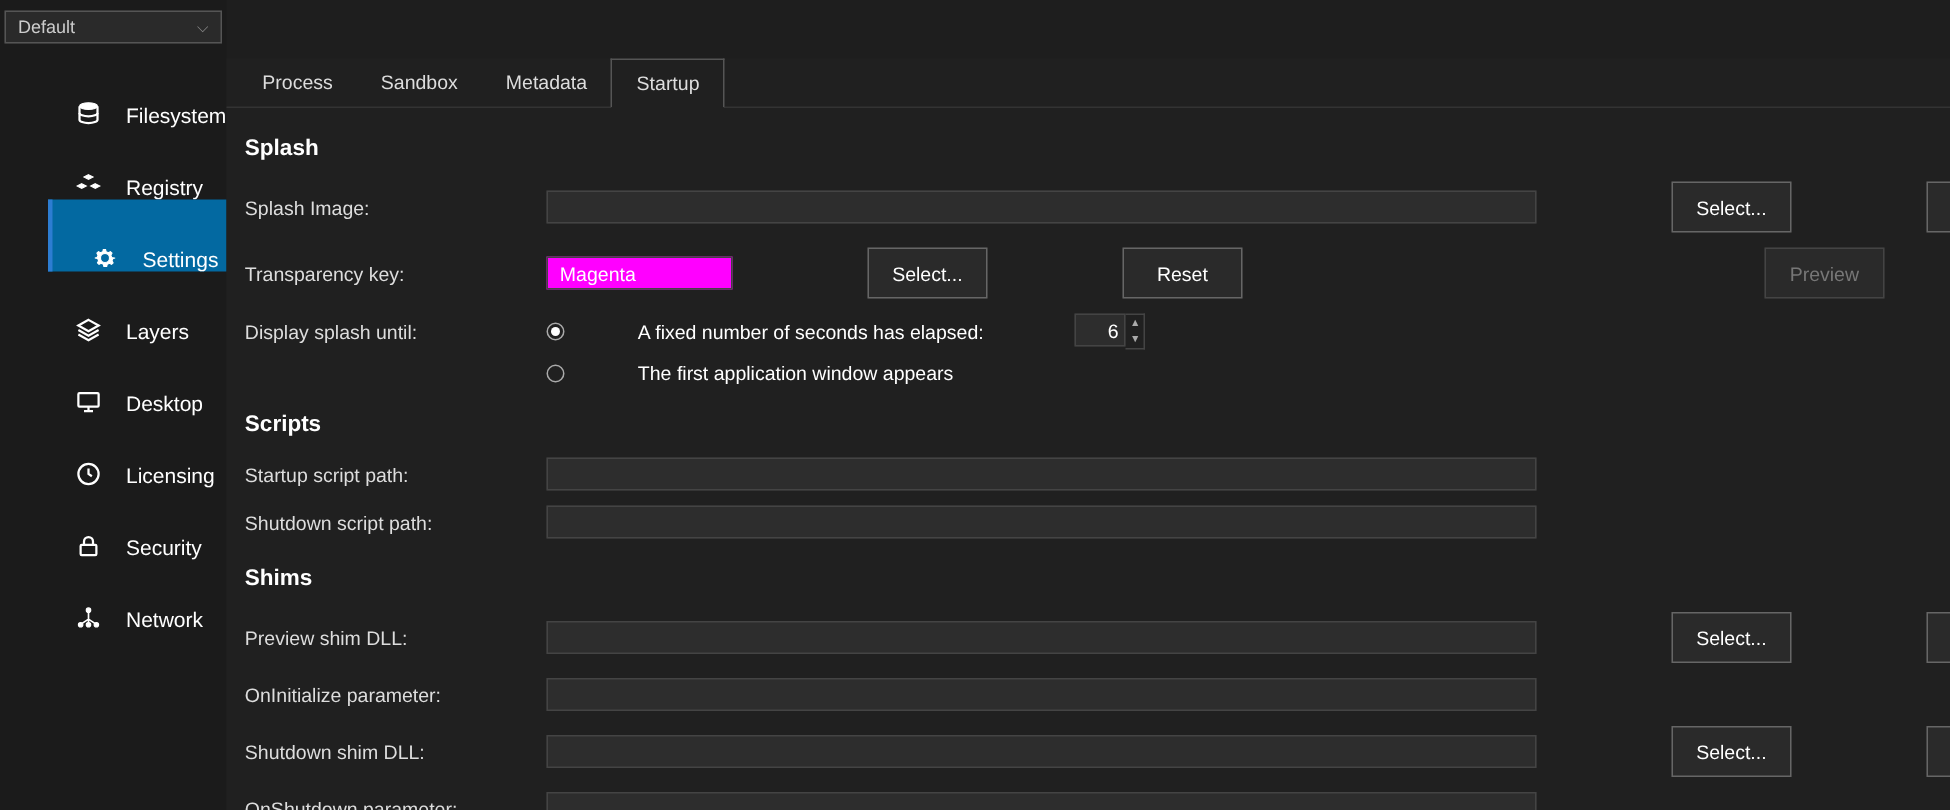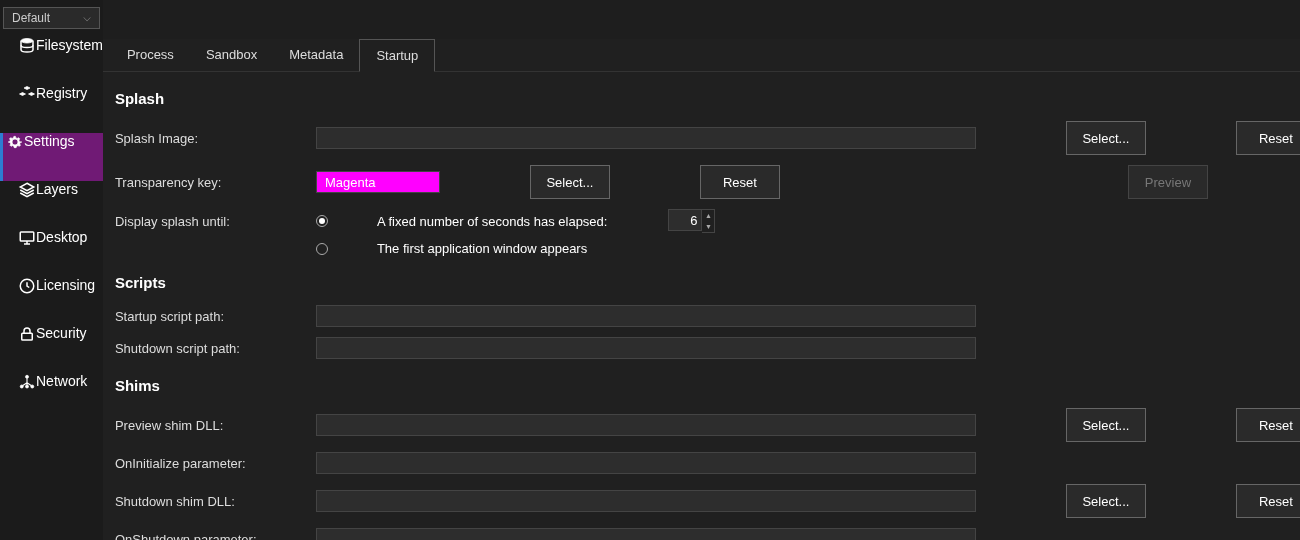--- a/index.html
+++ b/index.html
@@ -29,29 +29,31 @@
   align-items: center;
   padding: 0 8px;
   justify-content: space-between;
   color: #ccc;
   font-size: 12px;
   gap: 20px;
 }
 .dropdown .chev { font-size: 10px; color: #888; }
 .nav-item {
   display: flex;
-  align-items: flex-start;
+  align-items: flex-end;
   height: 48px;
   padding-left: 18px;
+  gap: 16px;
   cursor: pointer;
+  margin-left: 32px;
 }
 .nav-item.active {
-  background: #701a75;
+  background: #0369a1;
   border-left: 3px solid #2d7dd2;
-  padding-left: 3px;
+  padding-left: 26px;
 }
 .nav-item .icon {
   width: 18px;
   height: 18px;
   display: flex;
   align-items: center;
   justify-content: center;
 }
 .nav-item .icon svg { fill: #fff; stroke: #fff; }
 .nav-label { color: #fff; font-size: 14px; }

